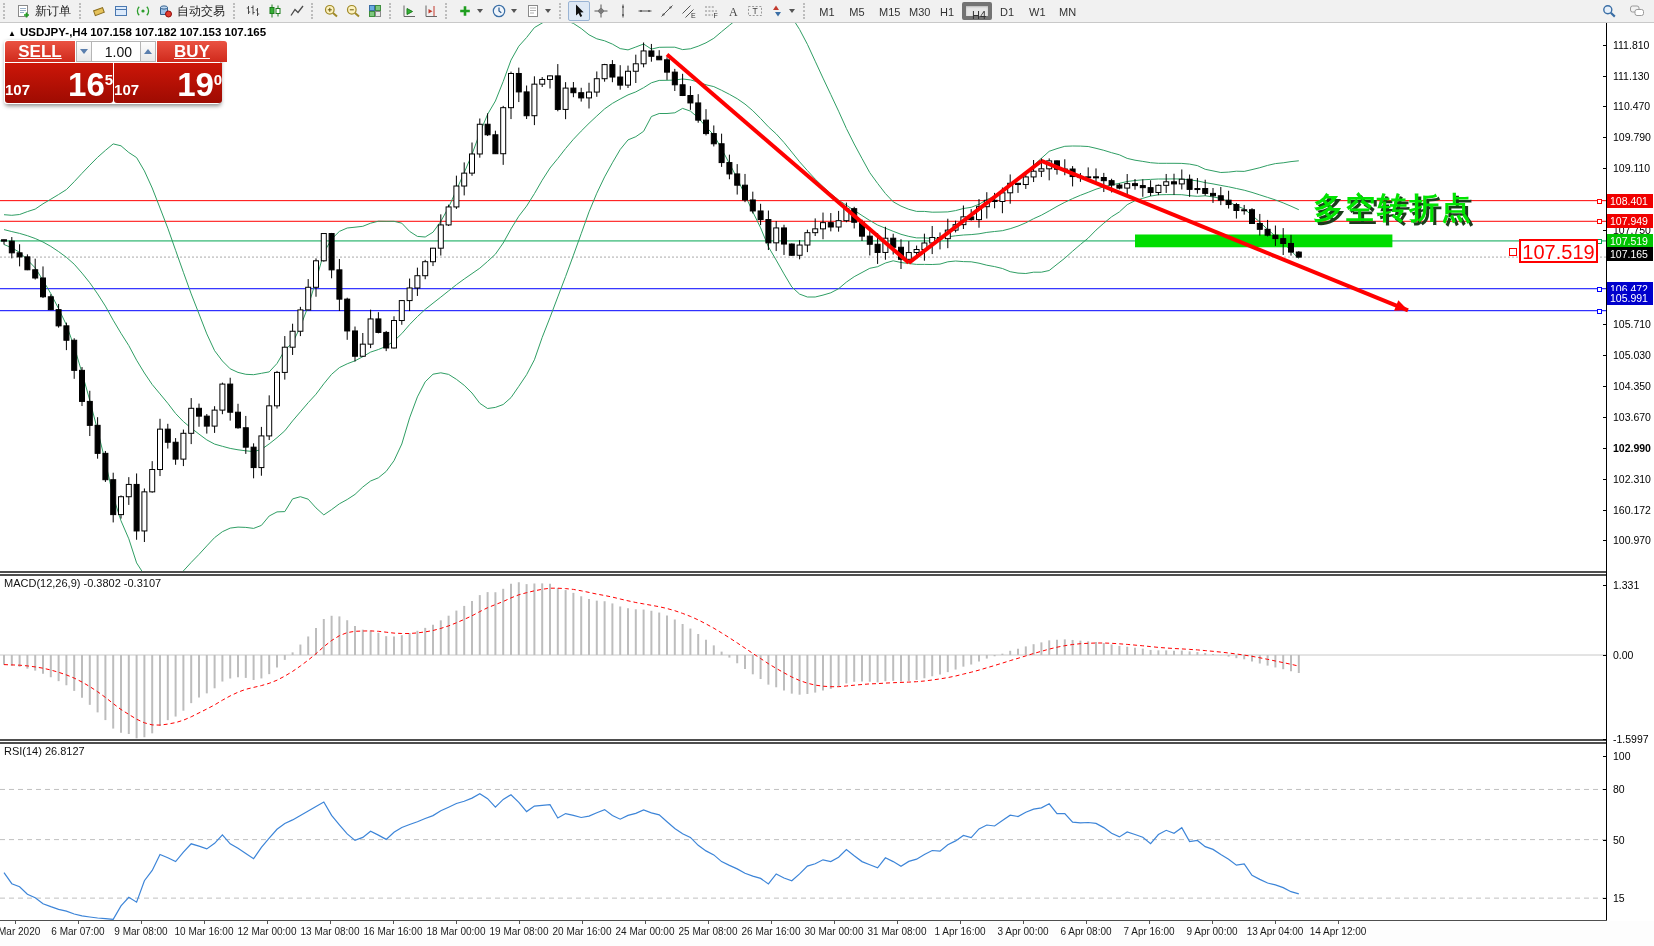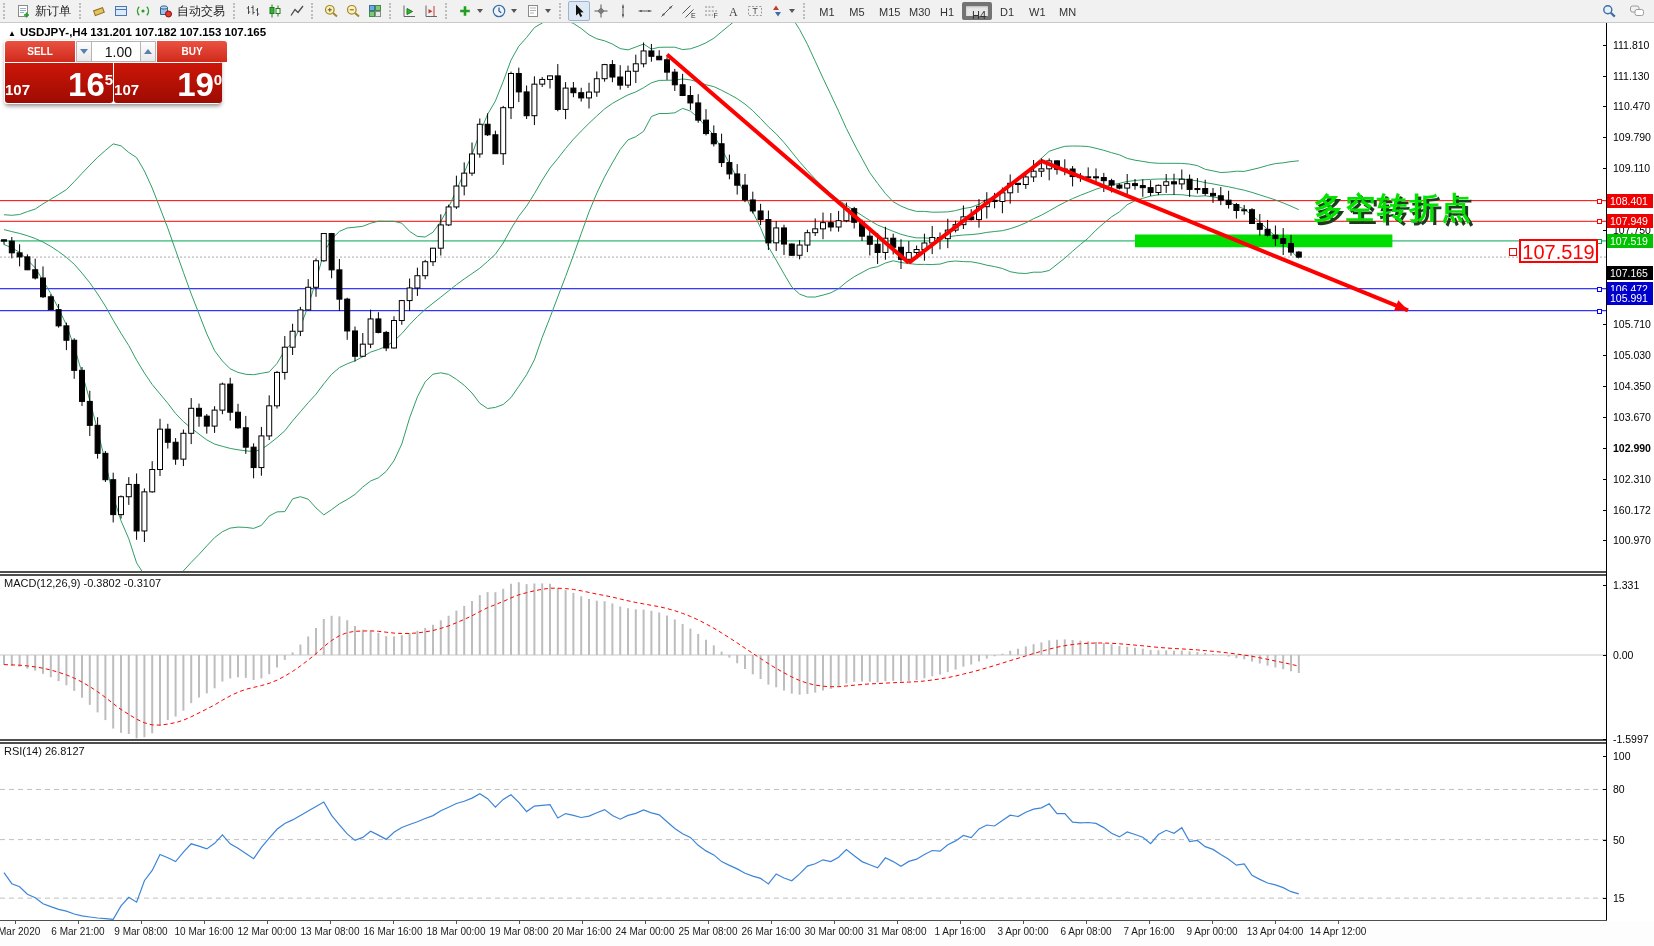--- a/index.html
+++ b/index.html
@@ -29,22 +29,22 @@
   #axis-border{position:absolute;left:1606px;top:22px;width:1px;height:899px;background:#000;z-index:2;}
   #bottom-border{position:absolute;left:0;top:920px;width:1654px;height:1px;background:#4e4e4e;z-index:2;}
 
   #symbol-bar{position:absolute;left:8px;top:26px;z-index:4;font-size:11.5px;font-weight:bold;color:#000;}
   #symbol-bar .tri{font-size:8px;margin-right:4px;}
 
   
   #ocp{position:absolute;left:4px;top:40px;width:214px;z-index:5;border-radius:3px;
     box-shadow:1px 2px 4px rgba(0,0,0,.45);background:#fff;padding:1px;}
   .ocp-row{display:flex;height:21px;gap:1px;}
-  .ocp-side{flex:0 0 70px;border:none;color:#fff;font-size:10px;font-weight:bold;
-    background:linear-gradient(#ea5242,#d02a1c);font-family:"Liberation Sans",sans-serif;}
+  .ocp-side{flex:0 0 70px;border:none;color:#fff;font-size:17px;font-weight:bold;
+    background:linear-gradient(#ea5242,#d02a1c);font-family:"Liberation Sans",sans-serif;text-decoration:underline;}
   .ocp-side.sell{border-radius:3px 0 0 0;}
   .ocp-side.buy{border-radius:0 3px 0 0;}
   .ocp-vol{flex:1;display:flex;align-items:stretch;background:#fff;}
   .spin{width:16px;border:1px solid #b5b5b5;background:linear-gradient(#fdfdfd,#e8e8e8);
     display:flex;align-items:center;justify-content:center;padding:0;}
   .tri-dn{width:0;height:0;border-left:4px solid transparent;border-right:4px solid transparent;border-top:5px solid #5a7fae;}
   .tri-up{width:0;height:0;border-left:4px solid transparent;border-right:4px solid transparent;border-bottom:5px solid #5a7fae;}
   .vol-input{flex:1;width:40px;border:1px solid #b5b5b5;border-left:none;border-right:none;text-align:right;
     padding:0 8px 0 0;font-size:14px;color:#111;font-family:"Liberation Sans",sans-serif;}
   .ocp-prices{display:flex;gap:1px;margin-top:1px;height:40px;}
@@ -873,21 +873,21 @@
         <path d="M4.0 872.6 L11.8 883.7 L19.6 886.7 L27.4 894.2 L35.2 897.8 L43.0 903.7 L50.8 906.6 L58.6 909.3 L66.4 911.2 L74.2 914.0 L82.0 915.9 L89.8 917.0 L97.6 918.0 L105.4 918.7 L113.2 919.4 L121.0 905.9 L128.8 897.3 L136.6 902.2 L144.4 880.7 L152.2 870.4 L160.0 854.5 L167.8 857.7 L175.6 861.6 L183.4 852.1 L191.2 843.8 L199.0 846.1 L206.8 848.9 L214.6 843.3 L222.4 834.9 L230.2 843.8 L238.0 848.3 L245.8 853.6 L253.6 858.7 L261.4 847.4 L269.2 838.2 L277.0 829.3 L284.8 823.4 L292.6 819.9 L300.4 815.4 L308.2 811.0 L316.0 806.4 L323.8 802.0 L331.6 815.4 L339.4 824.8 L347.2 833.9 L355.0 840.4 L362.8 837.4 L370.6 831.2 L378.4 835.1 L386.2 839.4 L394.0 832.3 L401.8 827.5 L409.6 824.5 L417.4 821.7 L425.2 818.5 L433.0 815.6 L440.8 810.7 L448.6 807.2 L456.4 803.5 L464.2 801.3 L472.0 798.1 L479.8 793.8 L487.6 798.7 L495.4 807.2 L503.2 799.4 L511.0 794.7 L518.8 802.3 L526.6 811.6 L534.4 806.1 L542.2 805.3 L550.0 804.7 L557.8 818.0 L565.6 813.6 L573.4 815.4 L581.2 817.5 L589.0 816.1 L596.8 812.8 L604.6 809.6 L612.4 815.5 L620.2 819.2 L628.0 815.4 L635.8 813.4 L643.6 810.0 L651.4 812.9 L659.2 814.9 L667.0 821.8 L674.8 828.5 L682.6 833.8 L690.4 837.4 L698.2 845.3 L706.0 850.9 L713.8 854.9 L721.6 861.6 L729.4 865.4 L737.2 868.9 L745.0 873.2 L752.8 876.1 L760.6 878.4 L768.4 883.9 L776.2 873.9 L784.0 878.0 L791.8 880.7 L799.6 873.9 L807.4 866.1 L815.2 863.7 L823.0 859.8 L830.8 861.5 L838.6 857.3 L846.4 849.6 L854.2 855.8 L862.0 861.6 L869.8 864.7 L877.6 867.8 L885.4 857.8 L893.2 861.6 L901.0 866.3 L908.8 861.4 L916.6 859.2 L924.4 854.5 L932.2 850.5 L940.0 851.2 L947.8 844.8 L955.6 840.9 L963.4 835.5 L971.2 837.6 L979.0 828.9 L986.8 825.0 L994.6 826.0 L1002.4 820.6 L1010.2 815.2 L1018.0 816.5 L1025.8 812.2 L1033.6 809.1 L1041.4 807.9 L1049.2 803.8 L1057.0 813.6 L1064.8 813.5 L1072.6 822.1 L1080.4 822.8 L1088.2 822.5 L1096.0 823.4 L1103.8 827.6 L1111.6 833.2 L1119.4 836.9 L1127.2 831.9 L1135.0 834.5 L1142.8 837.3 L1150.6 843.6 L1158.4 834.5 L1166.2 830.3 L1174.0 833.3 L1181.8 827.7 L1189.6 841.6 L1197.4 840.5 L1205.2 846.6 L1213.0 849.4 L1220.8 854.6 L1228.6 859.3 L1236.4 865.2 L1244.2 863.8 L1252.0 875.4 L1259.8 879.4 L1267.6 883.0 L1275.4 884.9 L1283.2 887.6 L1291.0 891.7 L1298.8 893.9 " fill="none" stroke="#3d85d8" stroke-width="1.2"></path>
       </g>
     </svg>
 
   <div class="pane-sep" style="top:571px"></div>
   <div class="pane-sep" style="top:739px"></div>
   <div id="axis-border"></div>
   <div id="bottom-border"></div>
 
   <div id="symbol-bar">
-    <span class="tri">▲</span><span>USDJPY-,H4  131.201 107.182 107.153 107.165</span>
+    <span class="tri">▲</span><span>USDJPY-,H4  107.158 107.182 107.153 107.165</span>
   </div>
 
   <div id="ocp">
     <div class="ocp-row">
       <button class="ocp-side sell">SELL</button>
       <div class="ocp-vol">
         <button class="spin">
             <span class="tri-dn"></span>
           </button>
         <input class="vol-input" value="1.00" style="">
@@ -957,29 +957,29 @@
       <div class="tick-mark" style="top: 734px;"></div>
       <div class="tick-label" style="top: 761.44px;">80</div>
       <div class="tick-mark" style="top: 767.44px;"></div>
       <div class="tick-label" style="top: 811.6px;">50</div>
       <div class="tick-mark" style="top: 817.6px;"></div>
       <div class="tick-label" style="top: 870.12px;">15</div>
       <div class="tick-mark" style="top: 876.12px;"></div>
       <div class="price-tag" style="top: 171.655px; background: rgb(240, 0, 0);">108.401</div>
       <div class="price-tag" style="top: 192.293px; background: rgb(240, 0, 0);">107.949</div>
       <div class="price-tag" style="top: 211.927px; background: rgb(0, 195, 0);">107.519</div>
-      <div class="price-tag" style="top: 244px; background: rgb(0, 0, 0);">107.165</div>
+      <div class="price-tag" style="top: 225px; background: rgb(0, 0, 0);">107.165</div>
       <div class="price-tag" style="top: 259.733px; background: rgb(0, 0, 204);">106.472</div>
       <div class="price-tag" style="top: 269px; background: rgb(0, 0, 204);">105.991</div>
     </div>
   <div id="time-axis">
       <div class="date-tick" style="left: 15px;"></div>
       <div class="date-label" style="left: 15px;">4 Mar 2020</div>
       <div class="date-tick" style="left: 78px;"></div>
-      <div class="date-label" style="left: 78px;">6 Mar 21:00</div>
+      <div class="date-label" style="left: 78px;">6 Mar 07:00</div>
       <div class="date-tick" style="left: 141px;"></div>
       <div class="date-label" style="left: 141px;">9 Mar 08:00</div>
       <div class="date-tick" style="left: 204px;"></div>
       <div class="date-label" style="left: 204px;">10 Mar 16:00</div>
       <div class="date-tick" style="left: 267px;"></div>
       <div class="date-label" style="left: 267px;">12 Mar 00:00</div>
       <div class="date-tick" style="left: 330px;"></div>
       <div class="date-label" style="left: 330px;">13 Mar 08:00</div>
       <div class="date-tick" style="left: 393px;"></div>
       <div class="date-label" style="left: 393px;">16 Mar 16:00</div>

